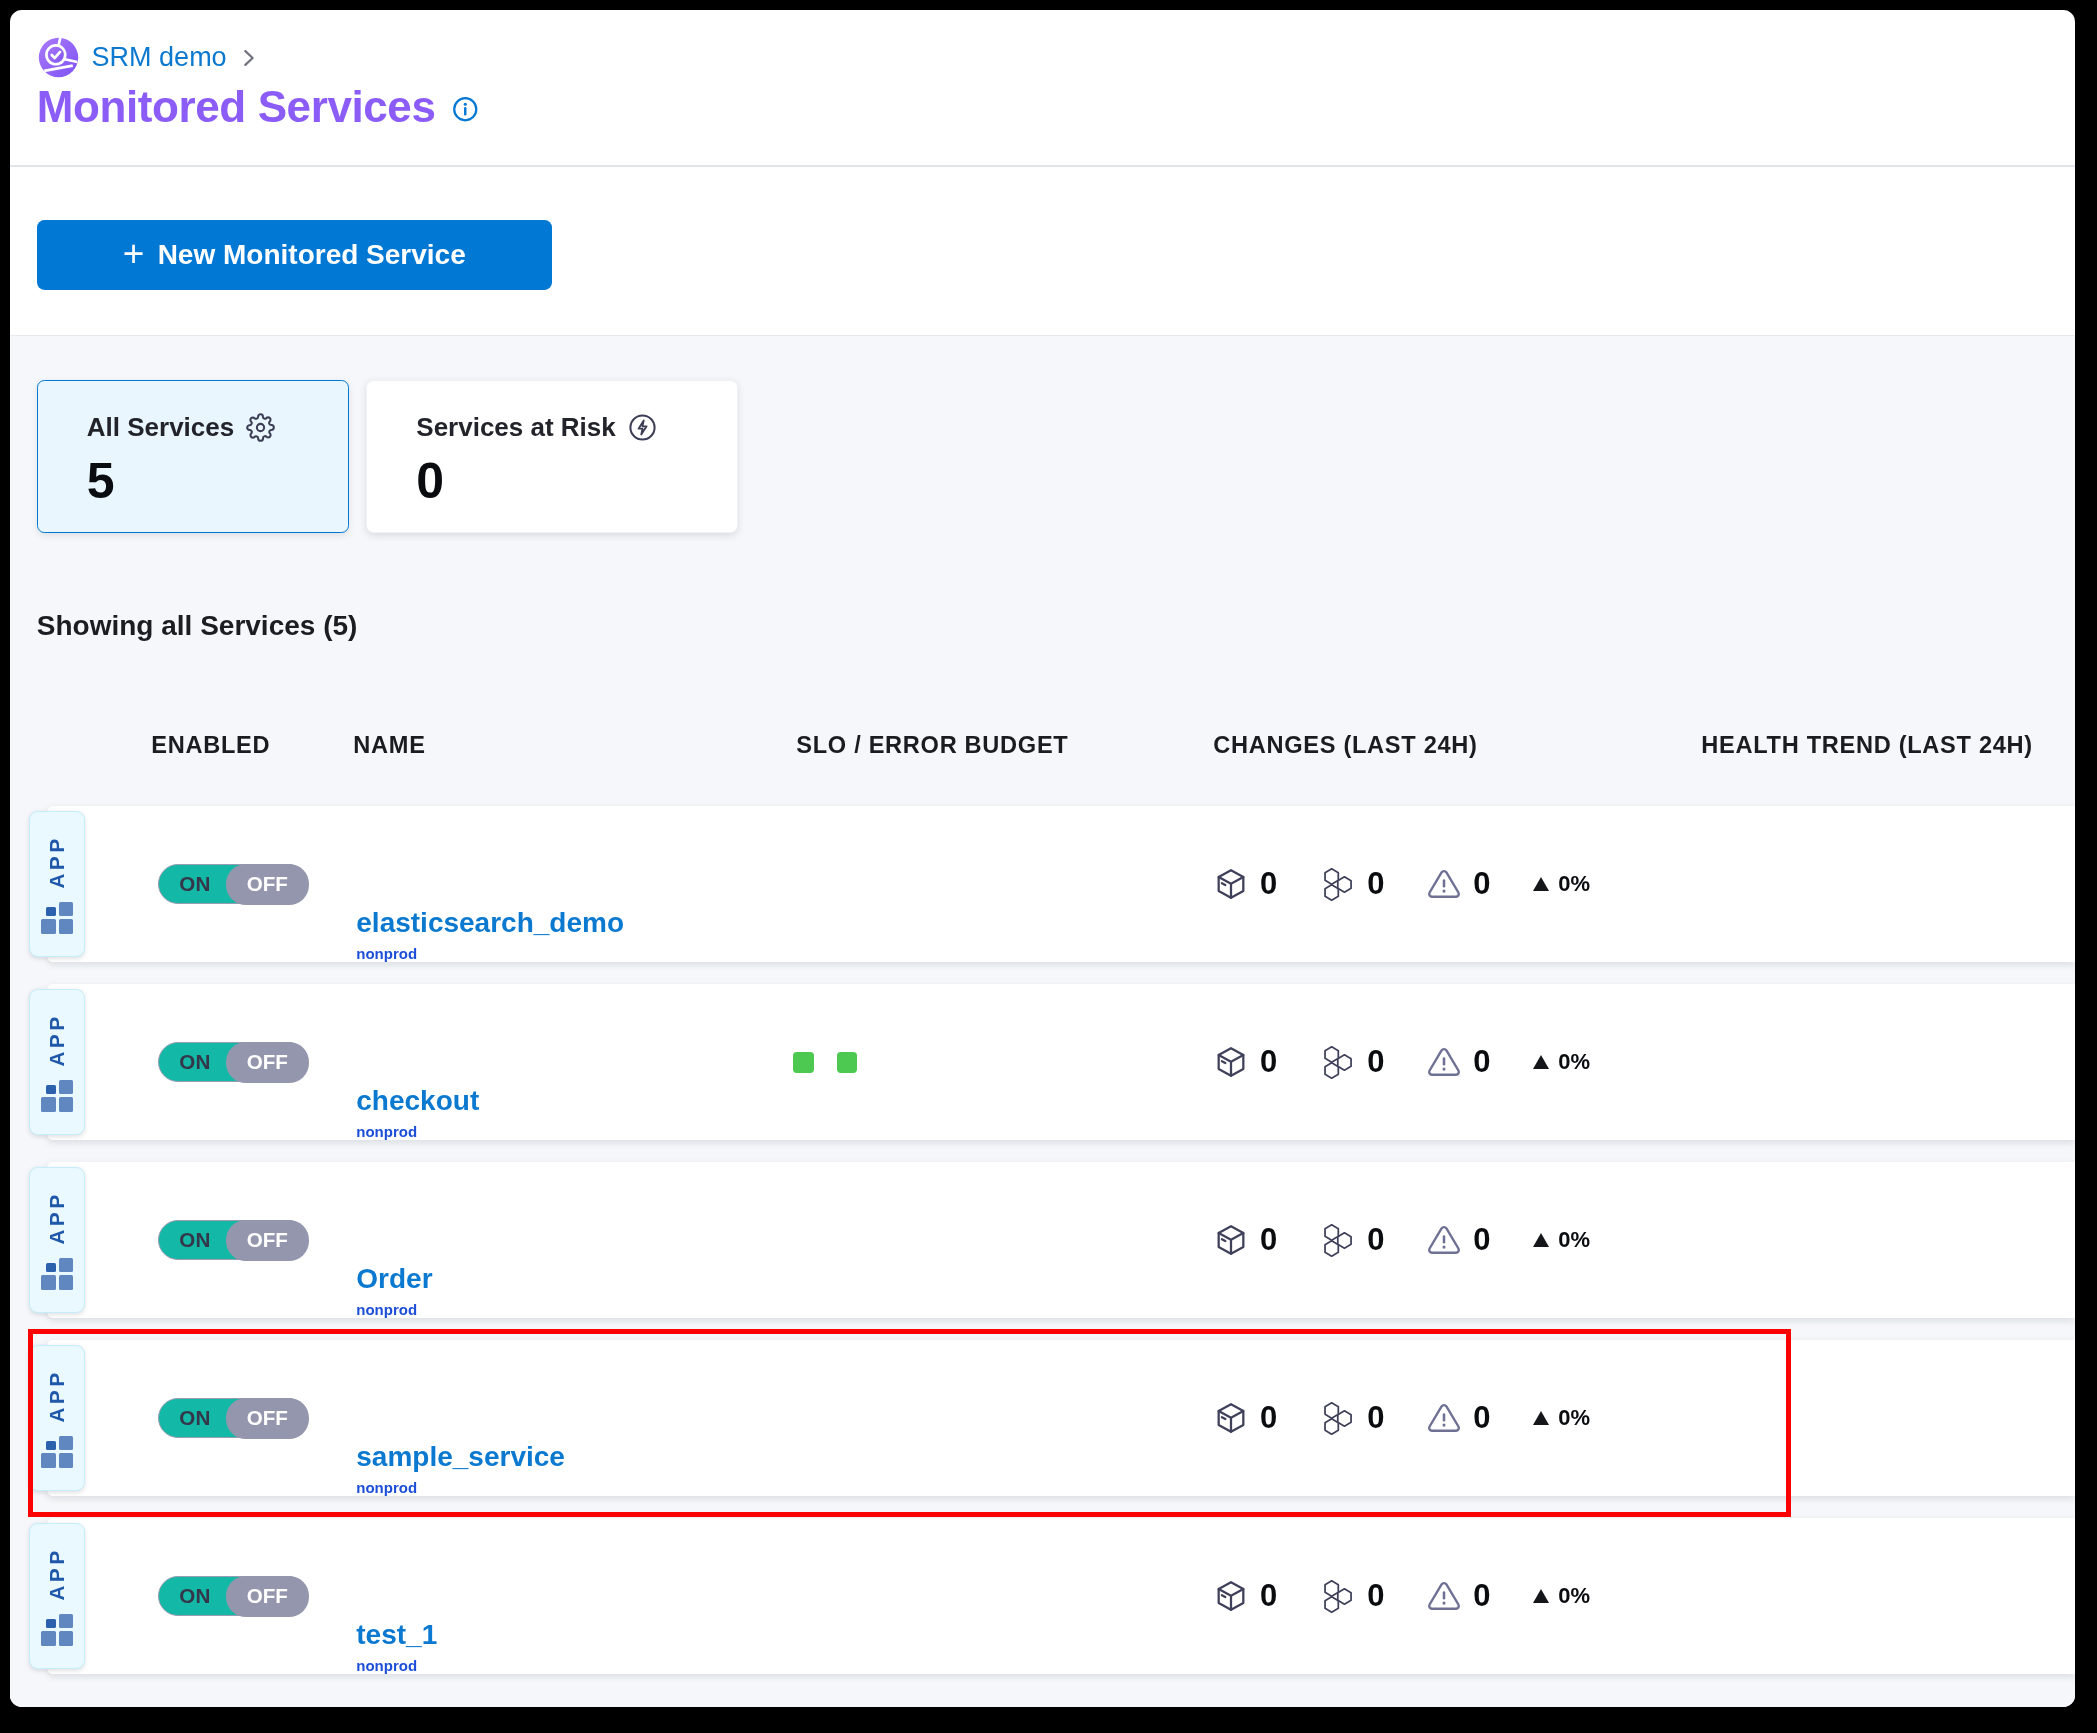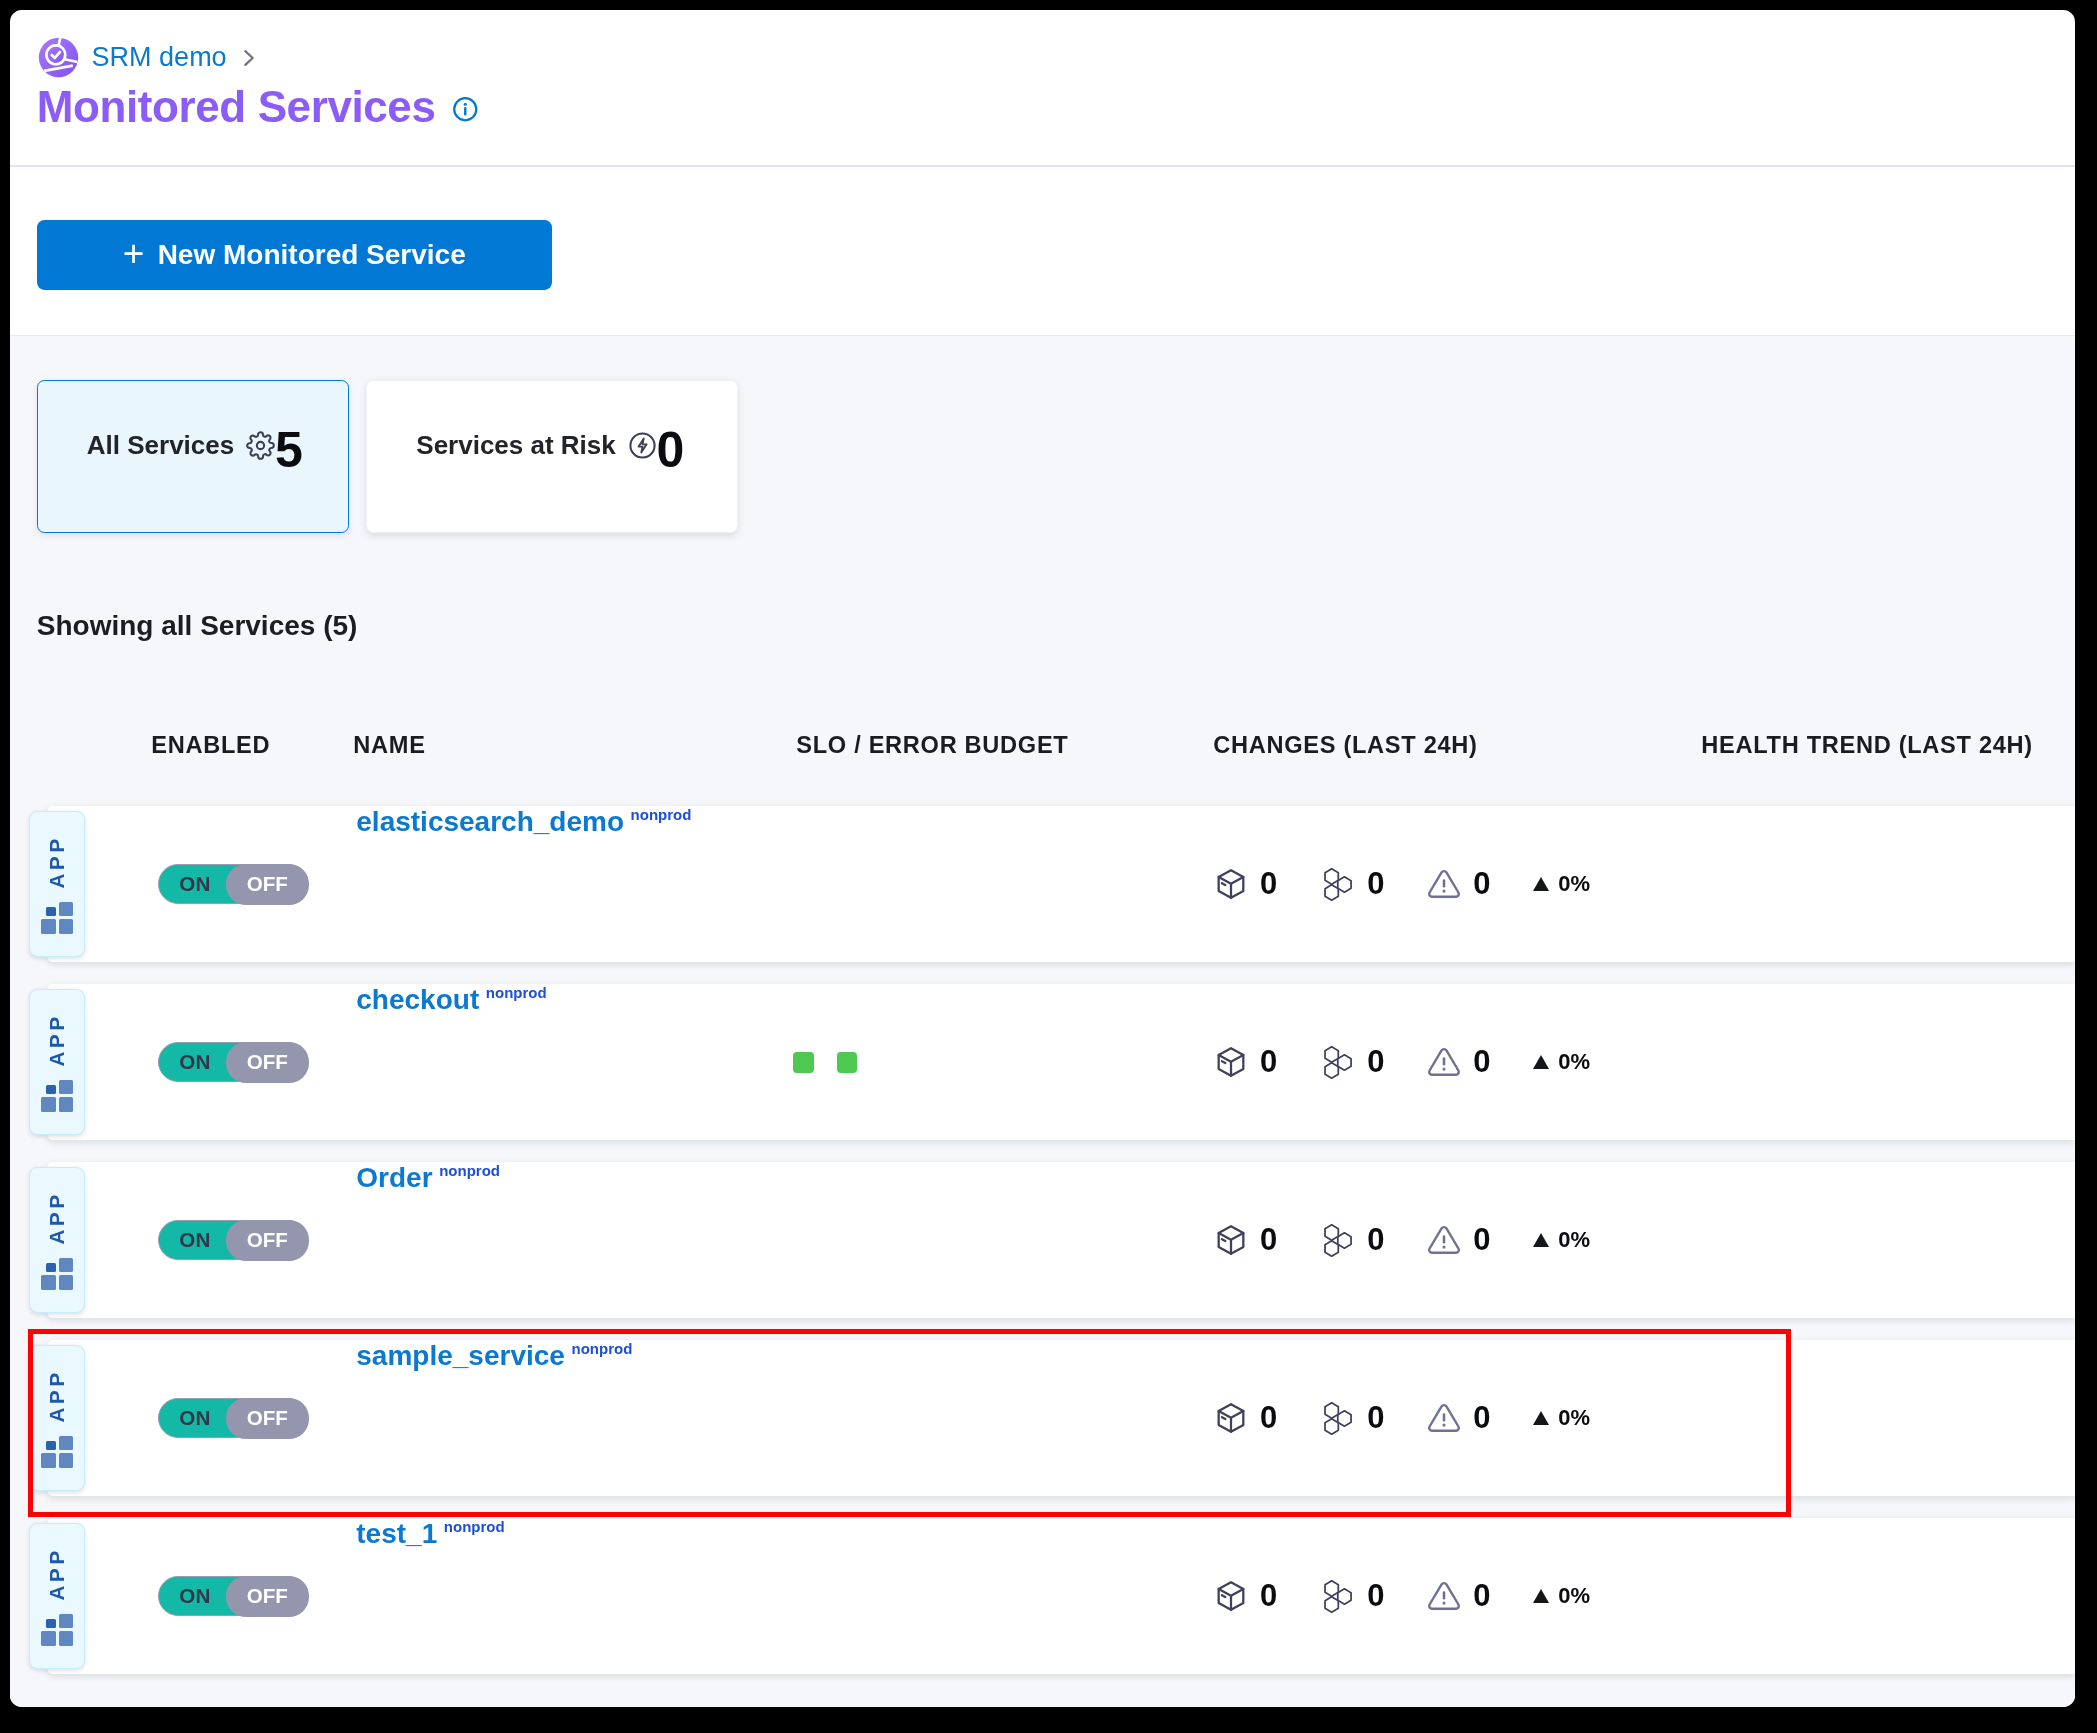--- a/index.html
+++ b/index.html
@@ -39,21 +39,21 @@
 
   
   .content { position:absolute; left:0; top:325px; width:100%; bottom:0;
              background:#f5f7fa; border-top:0.7px solid #e7e9ef; }
 
   .sum-card { position:absolute; top:44px; height:153px; border-radius:7.4px; cursor:pointer; }
   .card-all { left:26.5px; width:312px; background:#e9f6fd; border:1.5px solid #0278d5;
               box-shadow:0 2.2px 5.9px rgba(40,41,61,.10); }
   .card-risk { left:356px; width:372px; background:#ffffff; border:0.7px solid #f0f1f5;
                box-shadow:0 2.2px 7.4px rgba(40,41,61,.12); }
-  .card-inner { padding:31px 0 0 49px; display:flex; flex-direction:row; }
+  .card-inner { padding:31px 0 0 49px; display:flex; flex-direction:column; }
   .card-label-row { display:flex; align-items:center; gap:11.8px; }
   .card-label { font-size:26px; font-weight:600; color:#23242b; }
   .card-ic { width:29px; height:29px; display:block; }
   .card-count { font-size:50px; font-weight:800; color:#0b0c10; margin-top:8.8px; }
 
   .list-heading { position:absolute; left:26.5px; top:274px; font-size:28px; font-weight:700; color:#1c1d23; }
 
   .col-hdr { position:absolute; top:396px; font-size:23.6px; font-weight:700; color:#1b1c22; letter-spacing:0.7px; white-space:nowrap; }
 
   
@@ -72,21 +72,21 @@
   .grid-ic b:nth-child(1){ width:9.6px; height:9.6px; justify-self:end; align-self:end; background:#2c61ae; }
 
   .toggle { position:absolute; left:129px; top:58px; width:150px; height:40px;
             background:#14b8a6; border:1.5px solid #9a9cb2; border-radius:20px; cursor:pointer; }
   .tg-on { position:absolute; left:0; top:0; bottom:0; width:48%; display:flex; align-items:center;
            justify-content:center; font-size:20.6px; font-weight:700; color:#34364a; }
   .tg-off { position:absolute; right:-1.5px; top:-1.5px; bottom:-1.5px; width:56%; background:#9496ae;
             border-radius:20px; display:flex; align-items:center; justify-content:center;
             font-size:20.6px; font-weight:700; color:#ffffff; }
 
-  .name-blk { position:absolute; left:327px; top:0; bottom:0; display:flex; flex-direction:row;
+  .name-blk { position:absolute; left:327px; top:0; bottom:0; display:flex; flex-direction:column;
               justify-content:flex-end; gap:6.6px; }
   .svc-name { font-size:28px; font-weight:700; color:#0b79d0; cursor:pointer; }
   .svc-env { font-size:15px; font-weight:700; color:#1d4ed8; }
 
   .slo-blk { position:absolute; left:764px; top:0; bottom:0; display:flex; align-items:center; gap:23px; }
   .slo-dot { width:20.6px; height:20.6px; border-radius:3.7px; display:block; }
 
   .chg-blk { position:absolute; left:1185px; top:0; bottom:0; display:flex; align-items:center; gap:43px; }
   .chg-item { display:flex; align-items:center; gap:11.8px; }
   .chg-ic { width:34px; height:34px; display:block; }

